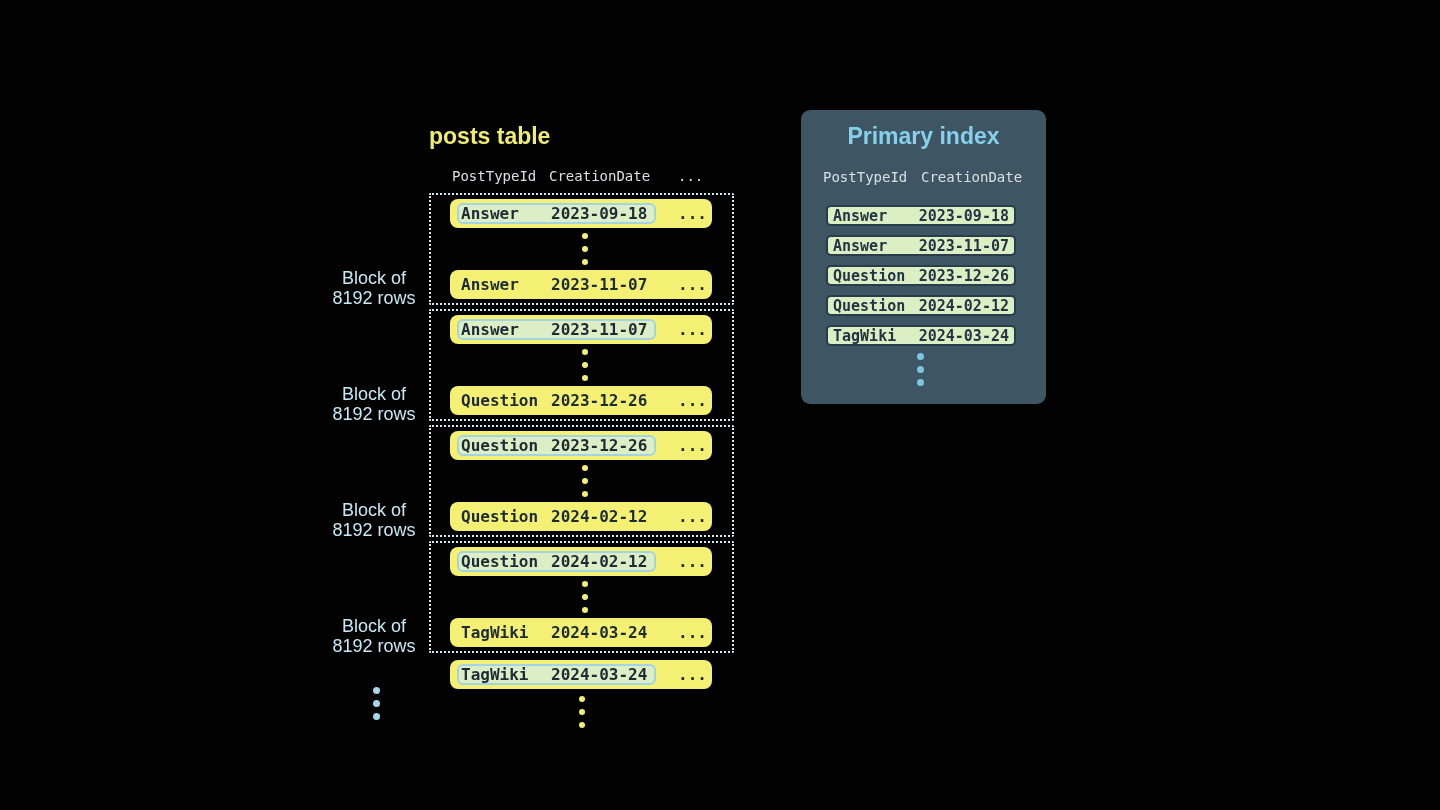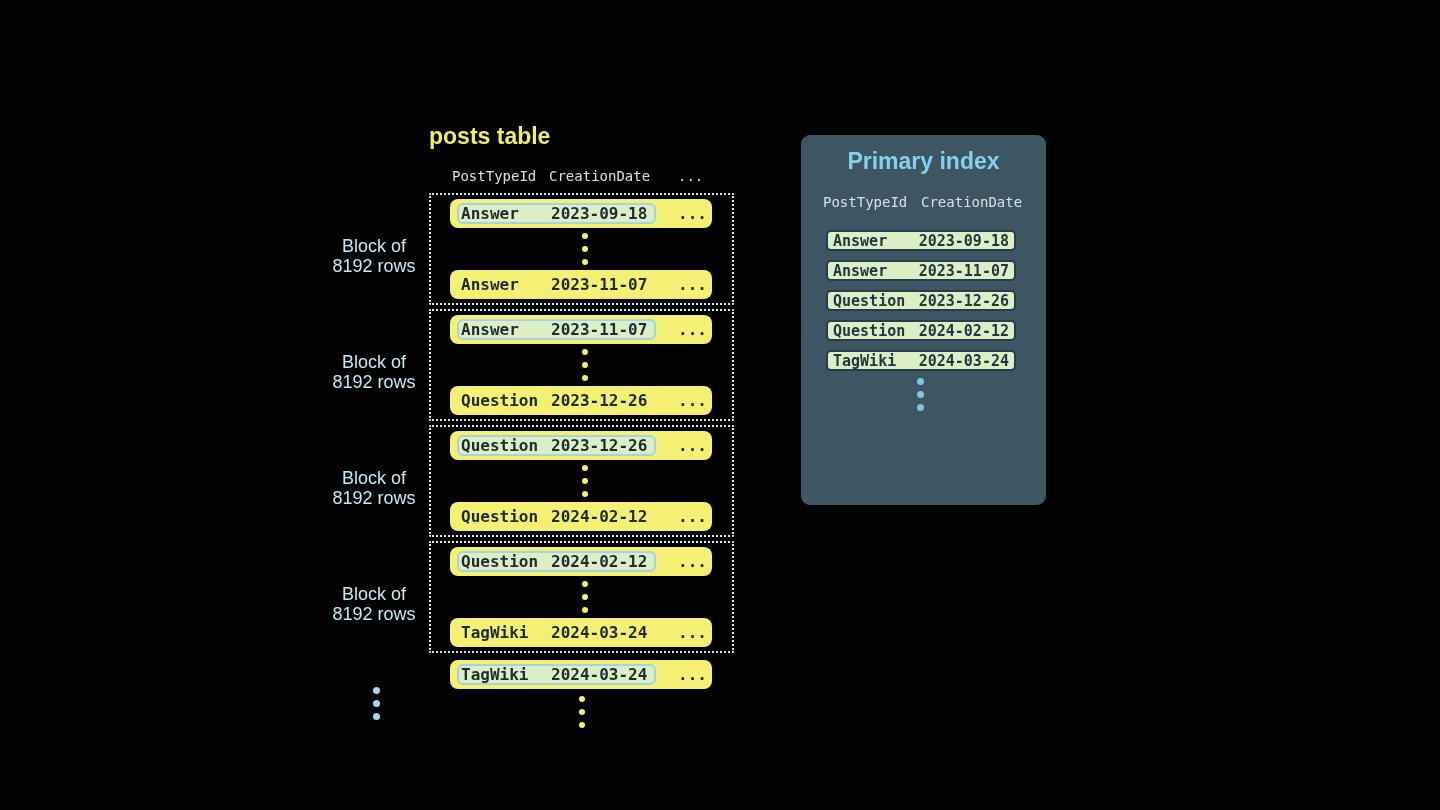--- a/index.html
+++ b/index.html
@@ -25,21 +25,21 @@
 
   #posts-blocks { position: absolute; left: 0; top: 0; width: 100%; height: 100%; }
 
   .block {
     position: absolute; left: 429px; width: 305px; height: 112px;
     border: 2px dotted var(--dotted-border); box-sizing: border-box;
     border-radius: 2px;
   }
   .block-label {
     position: absolute; left: 314px; width: 120px; text-align: center;
-    font-size: 18px; line-height: 20px; color: var(--label-blue);
+    font-size: 18px; line-height: 20px; color: var(--label-blue); margin-top: 32px;
   }
 
   .prow {
     position: absolute; left: 19px; width: 262px; height: 29px;
     background: var(--row-yellow); border-radius: 8px;
   }
   .prow.first { top: 4px; }
   .prow.last  { top: 75px; }
   .prow.floating { left: 450px; top: 660px; }
   .hcell {
@@ -58,22 +58,22 @@
 
   .vdots { position: absolute; width: 12px; }
   .vdots .dot { width: 6px; height: 6px; border-radius: 50%; margin: 0 auto 7px; background: var(--row-yellow); }
   .bdots { left: 148px; top: 38px; }
   #bottom-dots { left: 576px; top: 696px; }
   #side-dots { left: 370px; top: 687px; }
   #side-dots .dot { width: 7px; height: 7px; margin-bottom: 6px; background: var(--side-dots); }
 
   
   .panel {
-    position: absolute; left: 801px; top: 110px; width: 245px; height: 370px;
-    background: var(--panel-bg); border-radius: 9px; margin-top: 25px;
+    position: absolute; left: 801px; top: 110px; width: 245px; height: 294px;
+    background: var(--panel-bg); border-radius: 9px;
   }
   .panel-title {
     position: absolute; top: 13px; left: 0; width: 100%; text-align: center;
     font-size: 23px; font-weight: 700; color: var(--panel-title);
   }
   .iheader {
     position: absolute; top: 59px; font-size: 14px;
     font-family: "DejaVu Sans Mono", monospace; color: var(--header-text);
   }
   .ih-type { left: 22px; }

